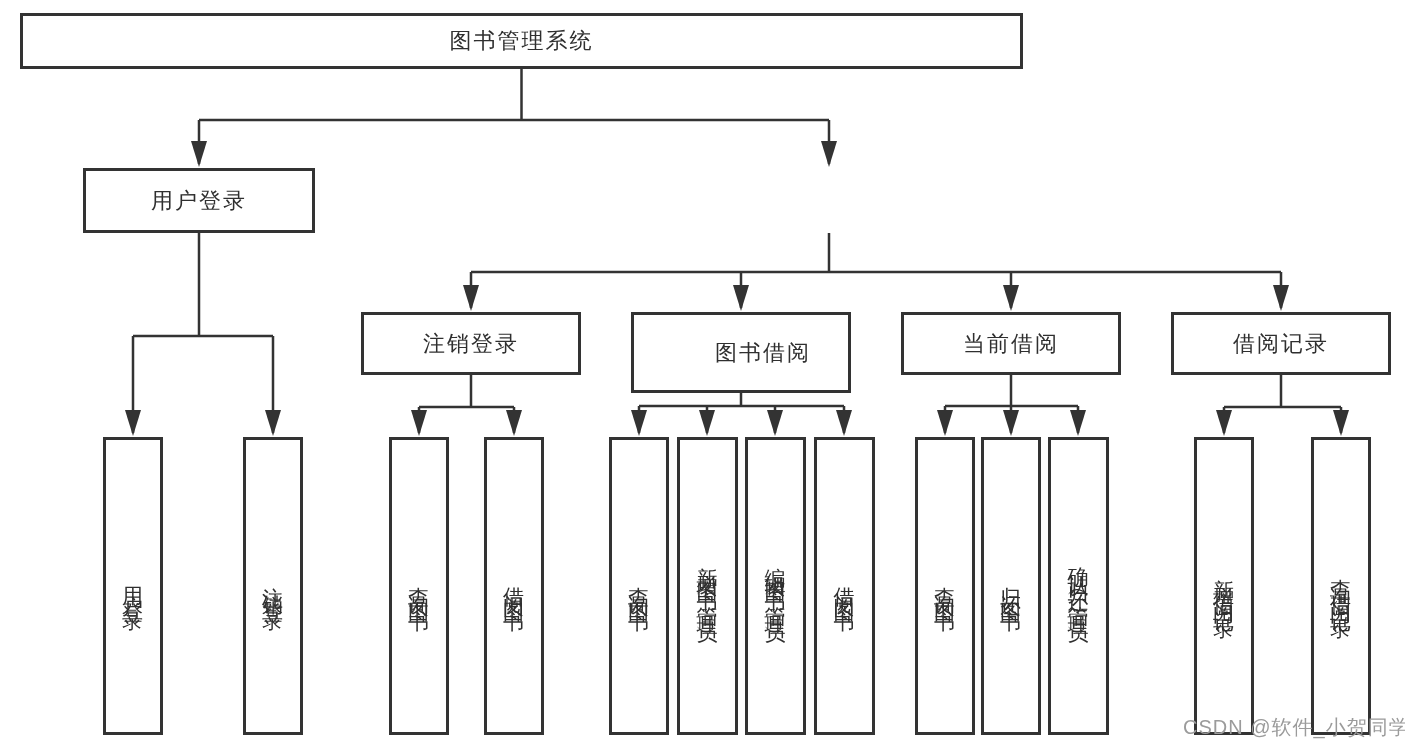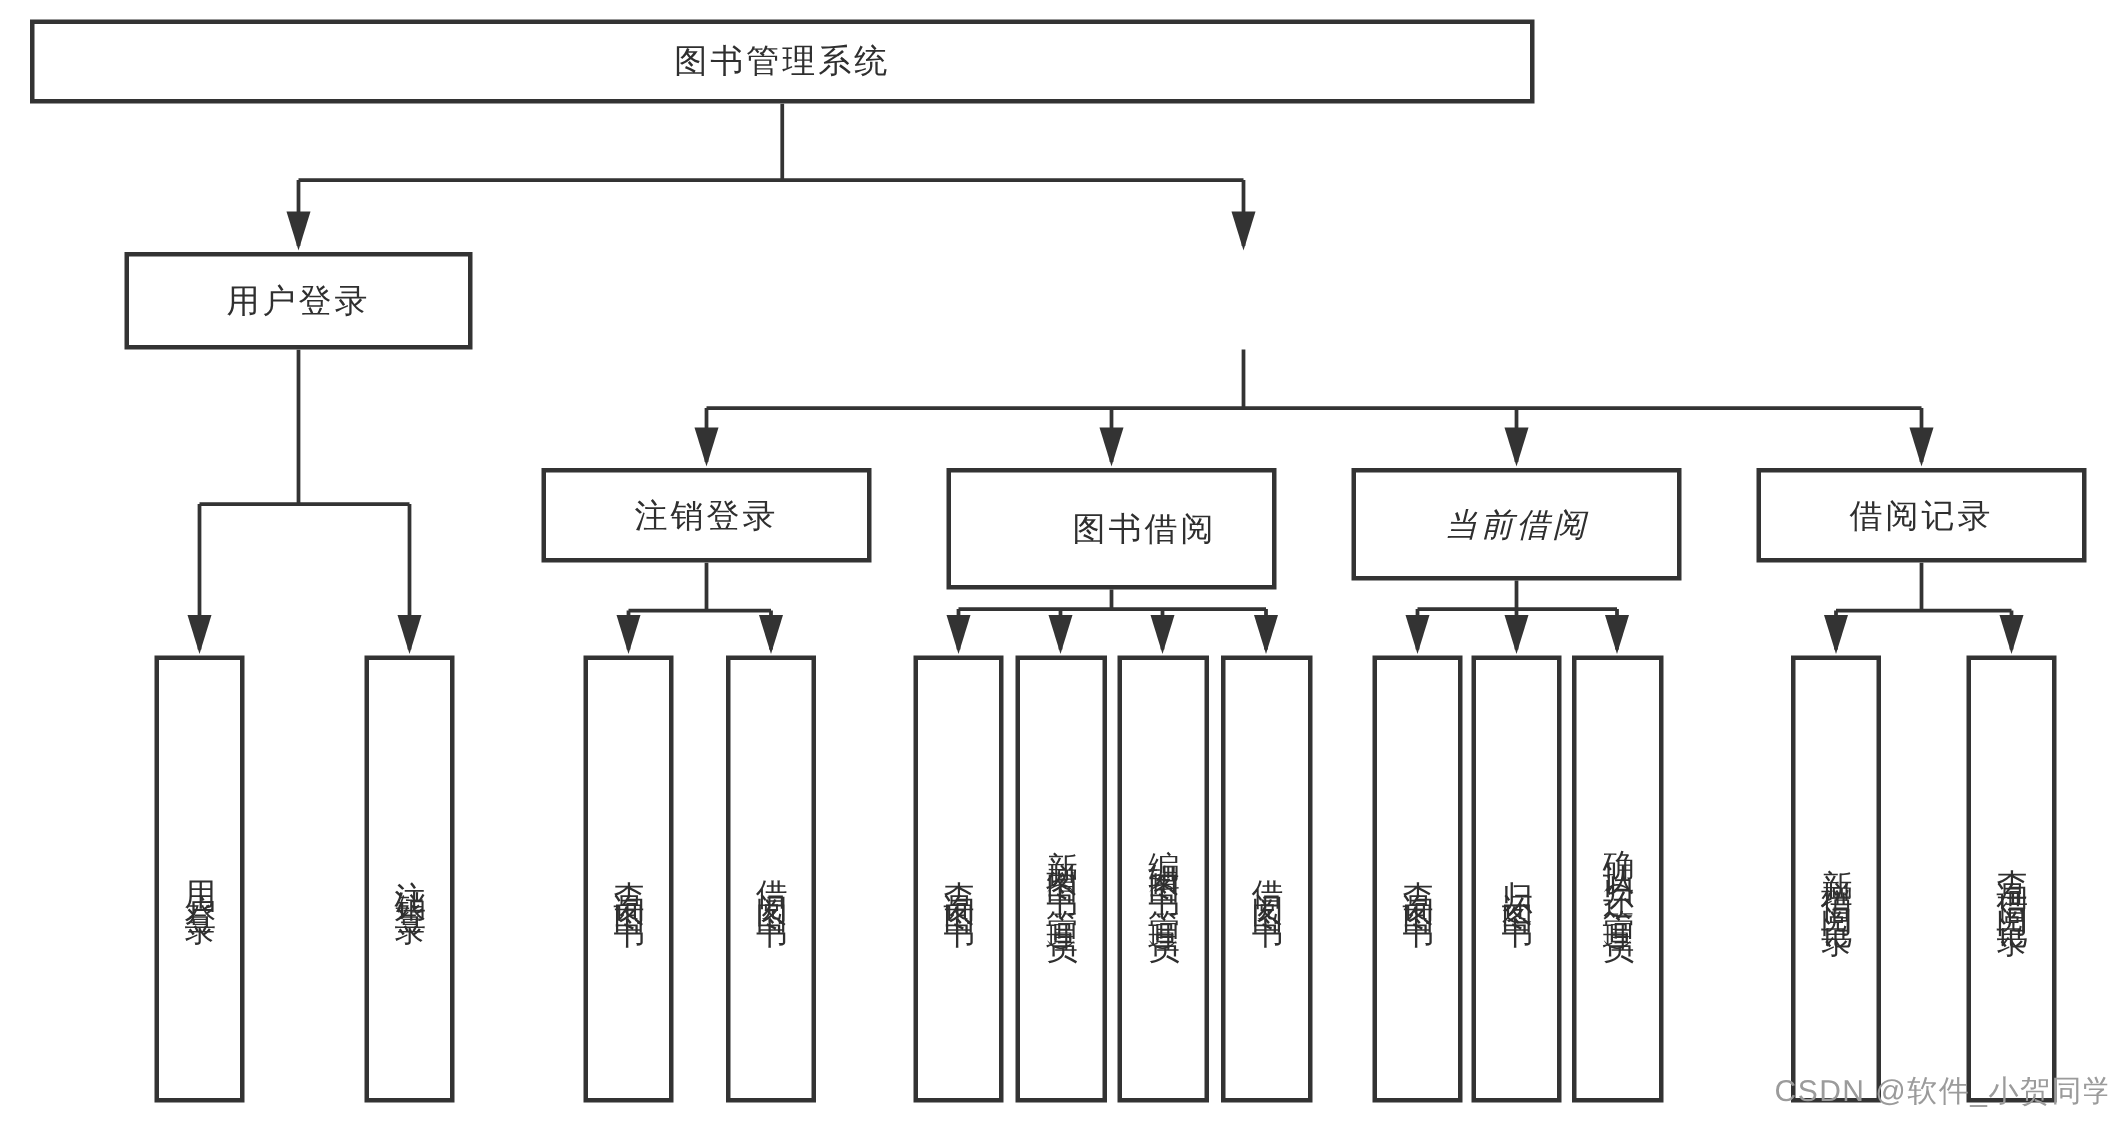--- a/index.html
+++ b/index.html
@@ -29,21 +29,21 @@
     font-size:21px;
     letter-spacing:8px;
     line-height:1;
   }
   
   .b-root{left:20px;top:13px;width:1003px;height:56px;}
   .b-user-login{left:83px;top:168px;width:232px;height:65px;}
   .b-book-mgmt{left:713px;top:168px;width:232px;height:65px;}
   .b-new-book-rec{left:361px;top:312px;width:220px;height:63px;}
   .b-book-borrow{left:631px;top:312px;width:220px;height:81px;padding-left:44px;}
-  .b-current-borrow{left:901px;top:312px;width:220px;height:75px;font-style:italic;}
+  .b-current-borrow{left:901px;top:312px;width:220px;height:63px;}
   .b-borrow-record{left:1171px;top:312px;width:220px;height:63px;}
   .leaf{top:437px;height:298px;}
   .b-l-user-login{left:103px;width:60px;}
   .b-l-logout{left:243px;width:60px;}
   .b-l-query-book-1{left:389px;width:60px;}
   .b-l-borrow-book-1{left:484px;width:60px;}
   .b-l-query-book-2{left:609px;width:60px;}
   .b-l-add-book{left:677px;width:61px;}
   .b-l-edit-book{left:745px;width:61px;}
   .b-l-borrow-book-2{left:814px;width:61px;}

